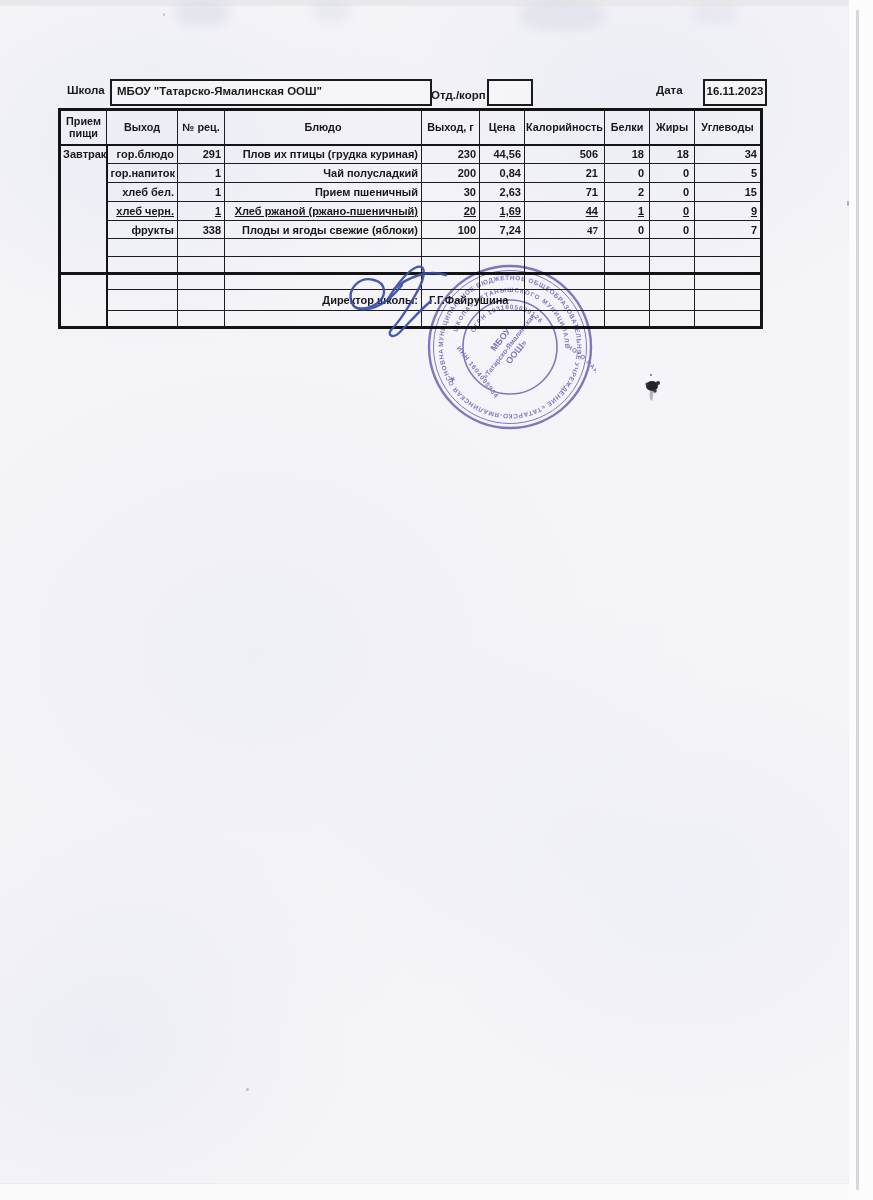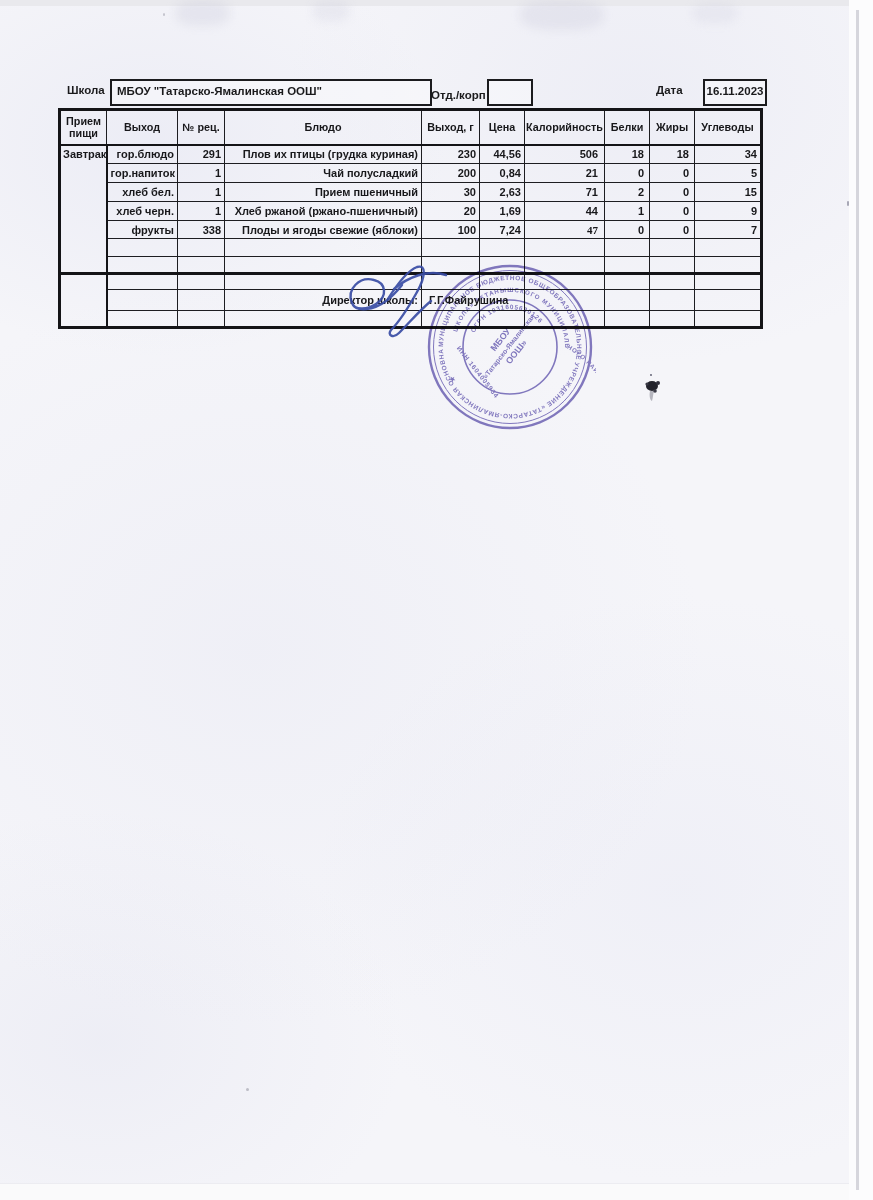--- a/index.html
+++ b/index.html
@@ -151,21 +151,21 @@
       <td class="txt">хлеб бел.</td>
       <td class="num">1</td>
       <td class="txt">Прием пшеничный</td>
       <td class="num">30</td>
       <td class="num">2,63</td>
       <td class="num" style="padding-right:6px;">71</td>
       <td class="num" style="padding-right:5px;">2</td>
       <td class="num" style="padding-right:5px;">0</td>
       <td class="num">15</td>
     </tr>
-    <tr style="height:19px;">
+    <tr style="height:19px;text-decoration:underline;">
       <td class="txt">хлеб черн.</td>
       <td class="num">1</td>
       <td class="txt">Хлеб ржаной (ржано-пшеничный)</td>
       <td class="num">20</td>
       <td class="num">1,69</td>
       <td class="num" style="padding-right:6px;">44</td>
       <td class="num" style="padding-right:5px;">1</td>
       <td class="num" style="padding-right:5px;">0</td>
       <td class="num">9</td>
     </tr>

